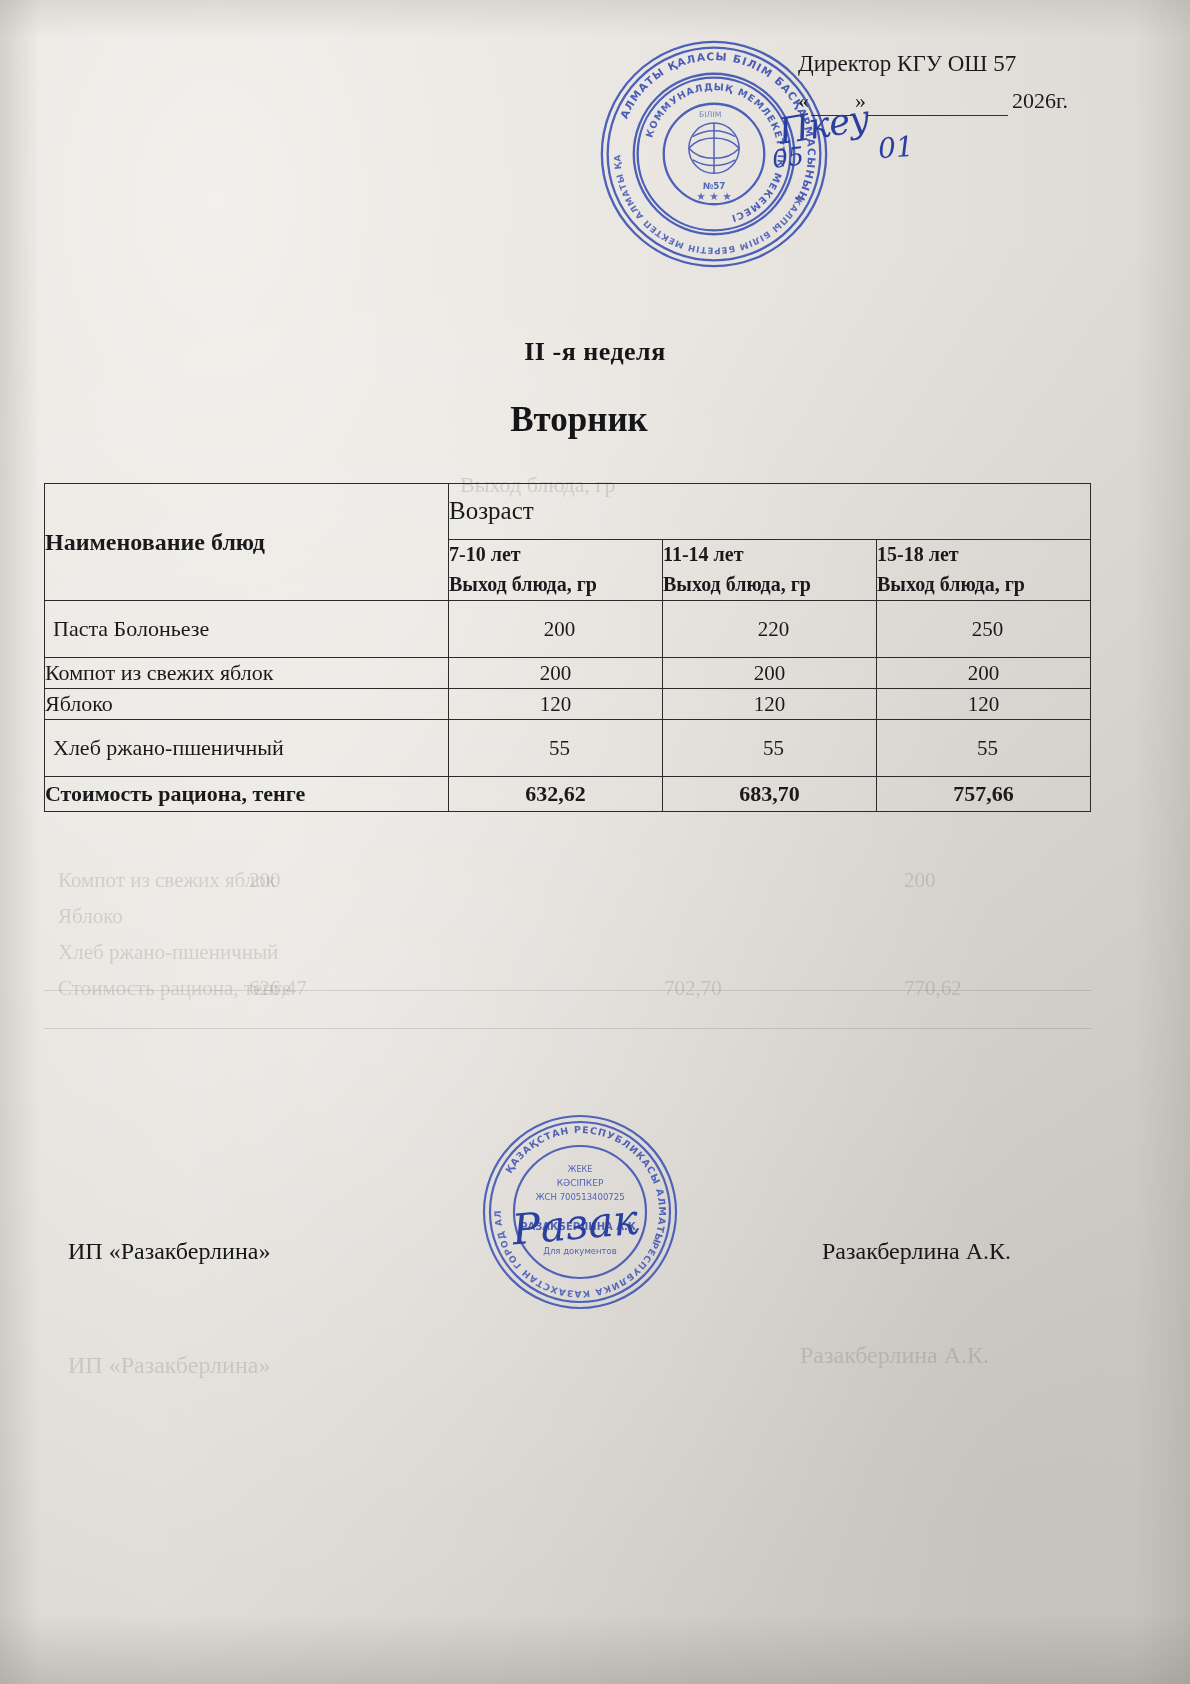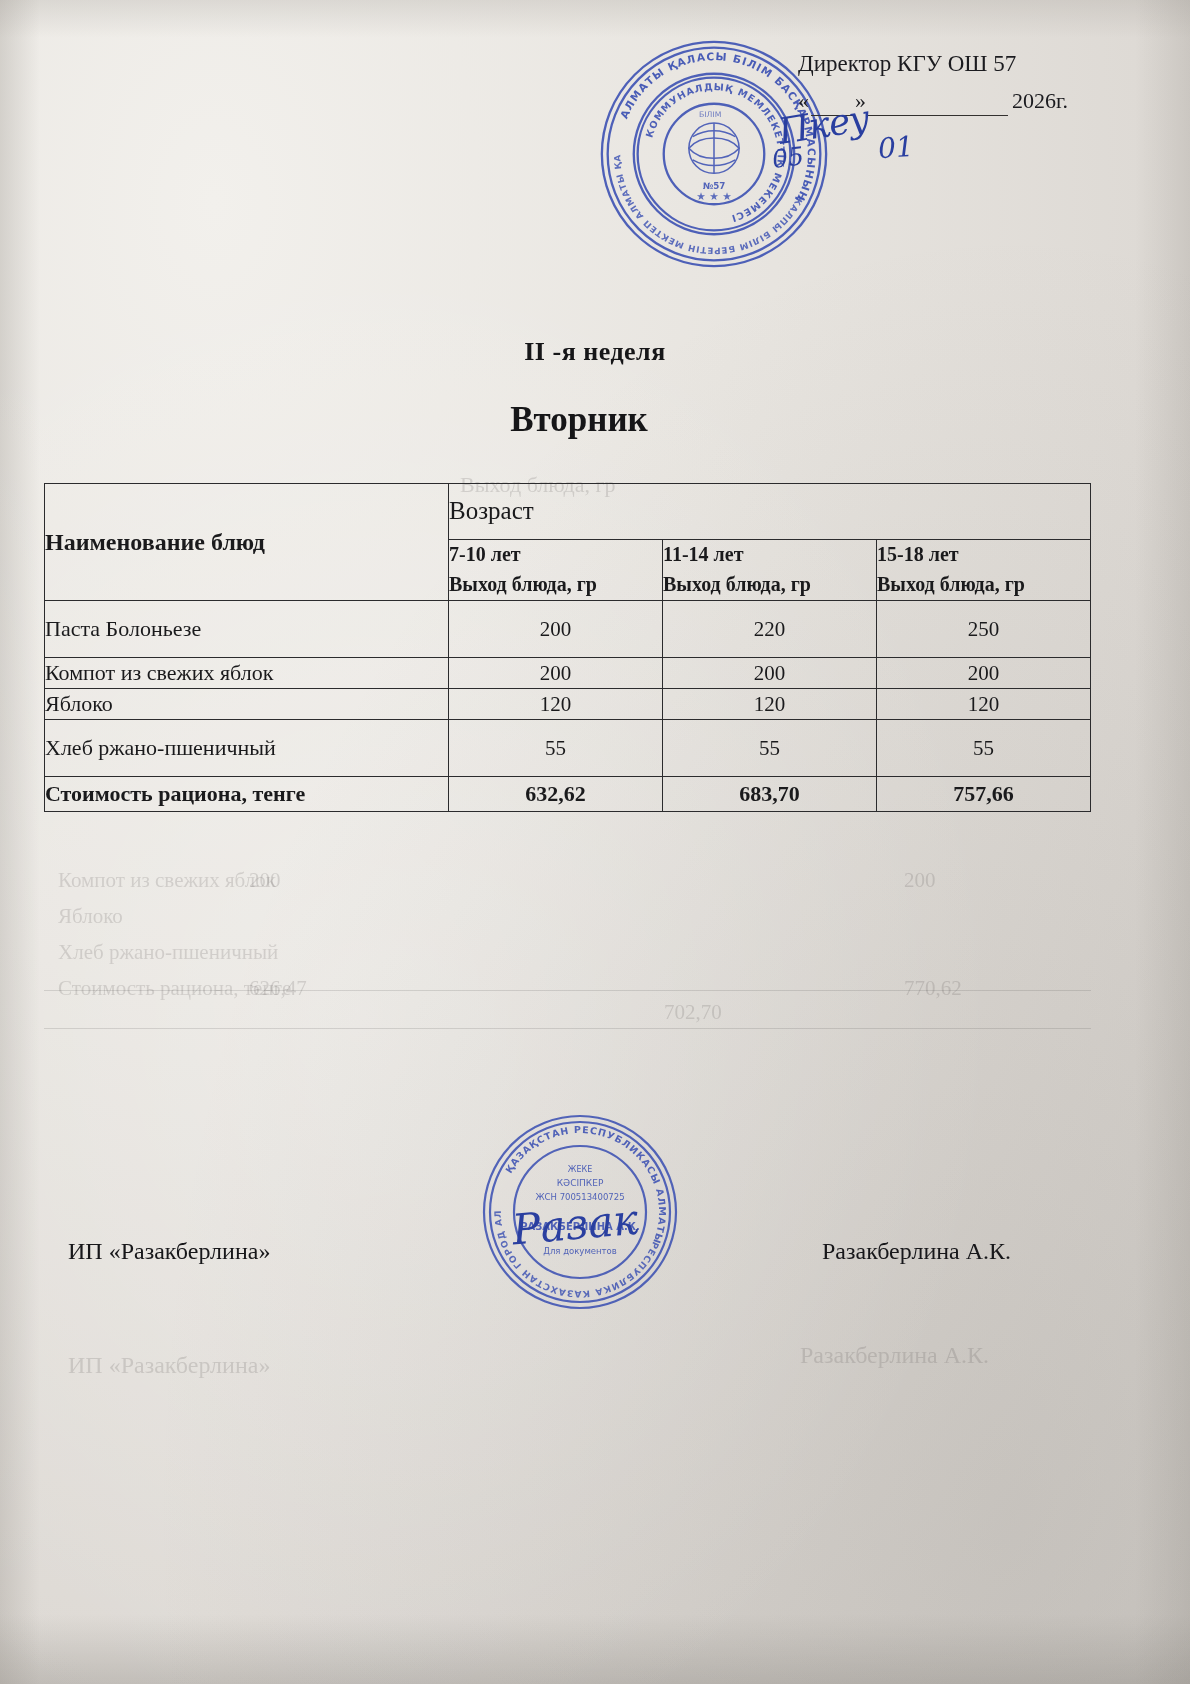--- a/index.html
+++ b/index.html
@@ -210,21 +210,21 @@
   .dish-name {
     font-size: 22px;
     text-align: left;
     padding: 5px 0 5px 12px;
   }
   .dish-val {
     font-size: 21px;
     text-align: center;
     padding: 5px 0;
   }
-  .row-tall .dish-name, .row-tall .dish-val { height: 56px; }
+  .row-tall .dish-name, .row-tall .dish-val { height: 56px; padding-left: 8px; }
   .row-reg  .dish-name, .row-reg  .dish-val { height: 30px; }
 
   .total-name {
     font-size: 22px;
     font-weight: bold;
     text-align: left;
     padding: 7px 0 7px 12px;
     height: 34px;
   }
   .total-val {
@@ -268,21 +268,21 @@
     left: 44px;
     width: 1047px;
     font-size: 21px;
   }
   .ghost-tbl .g-row {
     position: relative;
     height: 36px;
   }
   .ghost-tbl .g-n { position: absolute; left: 14px; }
   .ghost-tbl .g-1 { position: absolute; left: 205px; }
-  .ghost-tbl .g-2 { position: absolute; left: 620px; margin-top: 24px; }
+  .ghost-tbl .g-2 { position: absolute; left: 620px; }
   .ghost-tbl .g-3 { position: absolute; left: 860px; }
   .ghost-line {
     position: absolute;
     left: 44px;
     width: 1047px;
     border-top: 1px solid rgba(70,68,66,0.16);
   }
   .ghost-foot-left {
     top: 1352px;
     left: 68px;

